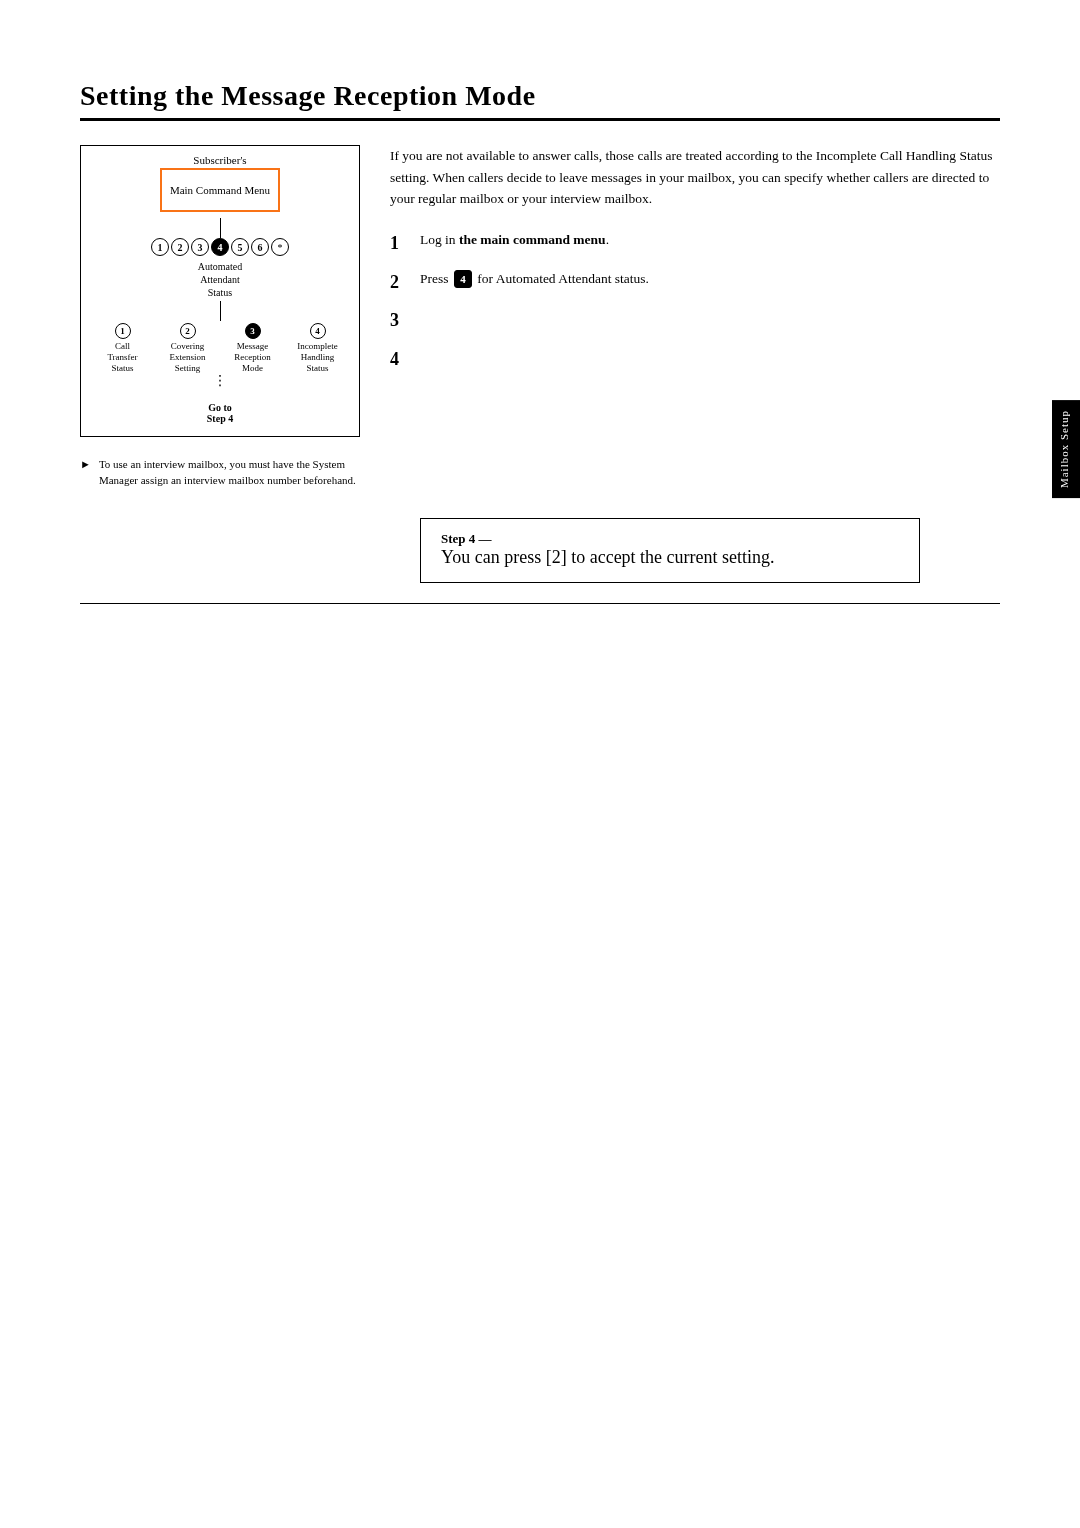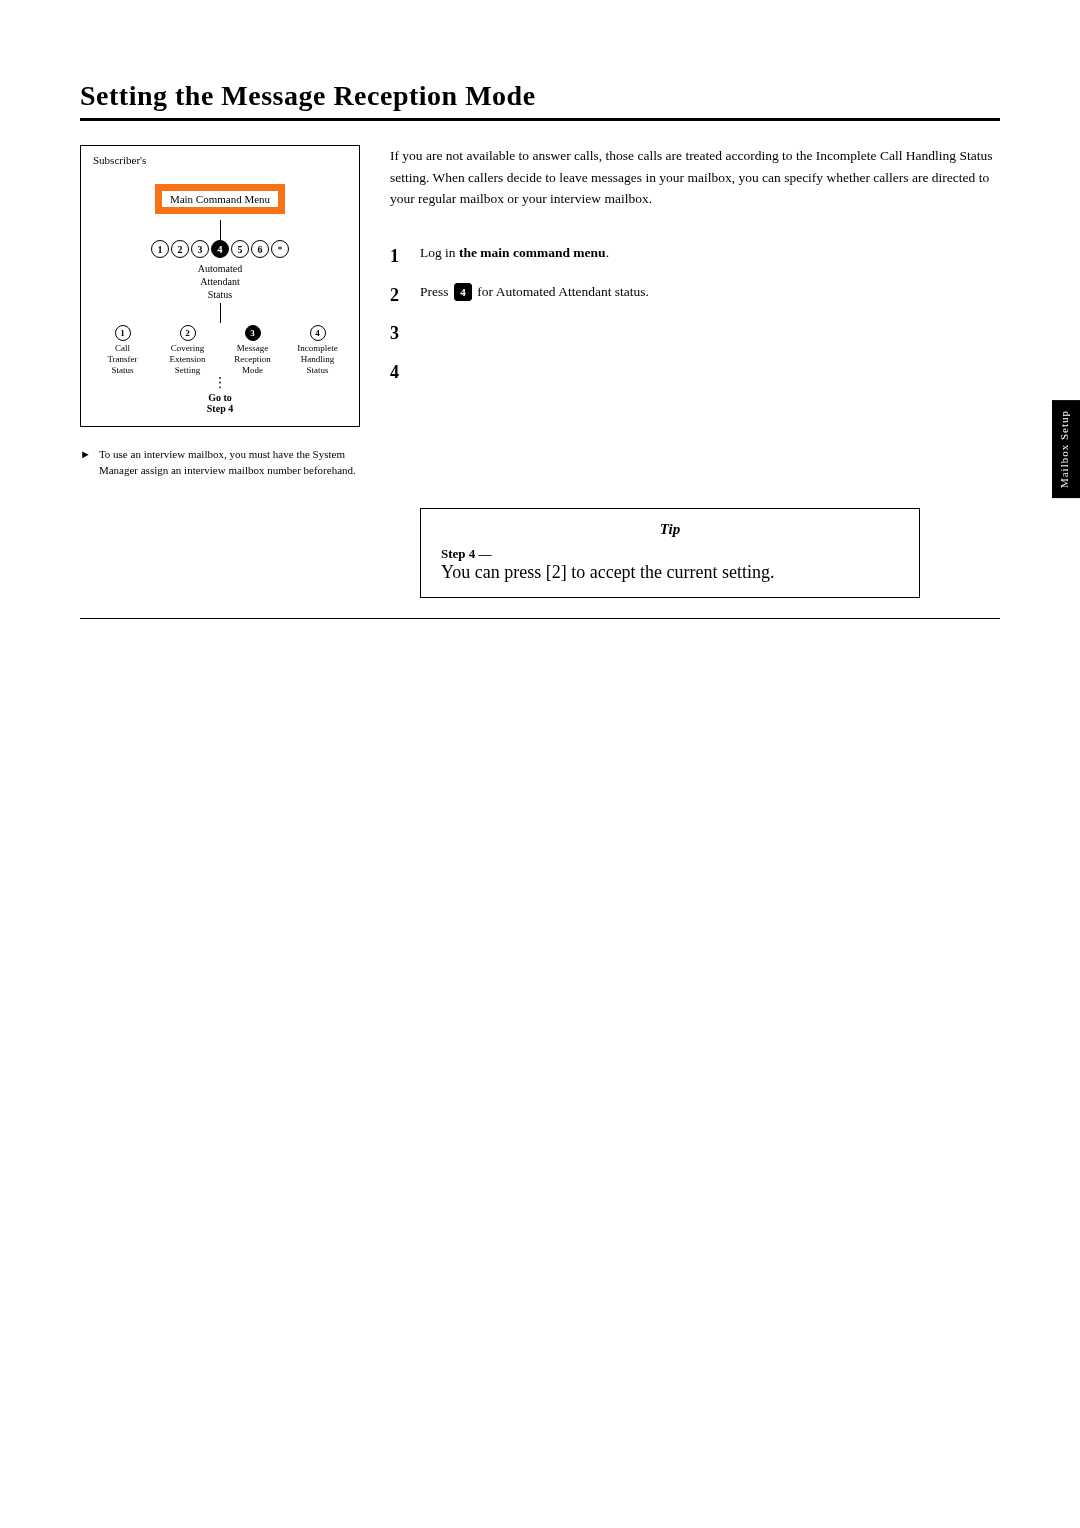--- a/index.html
+++ b/index.html
@@ -47,26 +47,26 @@
       border: 1px solid #000;
       padding: 8px 12px 12px 12px;
       display: inline-block;
       text-align: center;
       font-size: 11px;
       margin-bottom: 10px;
       width: 100%;
     }
     .diagram-title {
       font-size: 11px;
-      text-align: left;
-      margin-bottom: 18px;
+      text-align: center;
+      margin-bottom: 2px;
     }
     .diagram-box {
-      border: 7px solid #f97316;
-      padding: 2px 8px;
+      border: 2px solid #f97316;
+      padding: 14px 8px;
       display: inline-block;
       font-size: 11px;
       margin-bottom: 6px;
     }
     .menu-numbers {
       display: flex;
       justify-content: center;
       gap: 2px;
       margin-bottom: 4px;
       align-items: center;
@@ -134,27 +134,27 @@
       line-height: 1.2;
     }
     .aa-label {
       font-size: 10px;
       margin: 2px 0 2px 0;
       line-height: 1.3;
     }
     .goto-label {
       font-size: 10px;
       font-weight: bold;
-      margin-top: 2px;
+      margin-top: 14px;
     }
     
     .intro-text {
       font-size: 13.5px;
       line-height: 1.6;
-      margin-bottom: 32px;
+      margin-bottom: 19px;
     }
     .steps-list {
       list-style: none;
       padding: 0;
     }
     .step-item {
       display: flex;
       gap: 10px;
       margin-bottom: 10px;
       font-size: 13.5px;
@@ -368,20 +368,19 @@
         </li>
       </ol>
     </div>
   </div>
 
   <div class="side-tab">
     <span>Mailbox Setup</span>
   </div>
 
   <div class="tip-box">
-    <div class="tip-title">Tip</div>
     <div class="tip-step">Step 4 —</div>
     <div class="tip-text">You can press [2] to accept the current setting.</div>
   </div>
 
   <div class="footer-line"></div>
 
 </div>
 
 </body></html>

